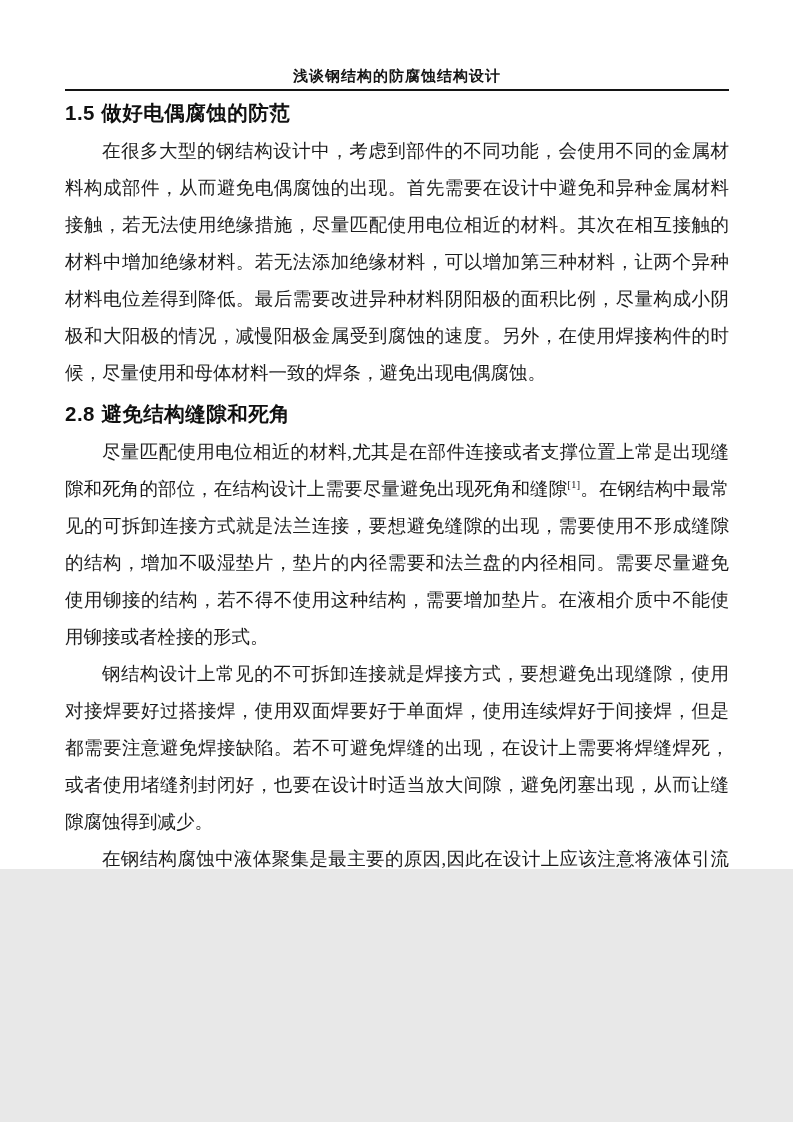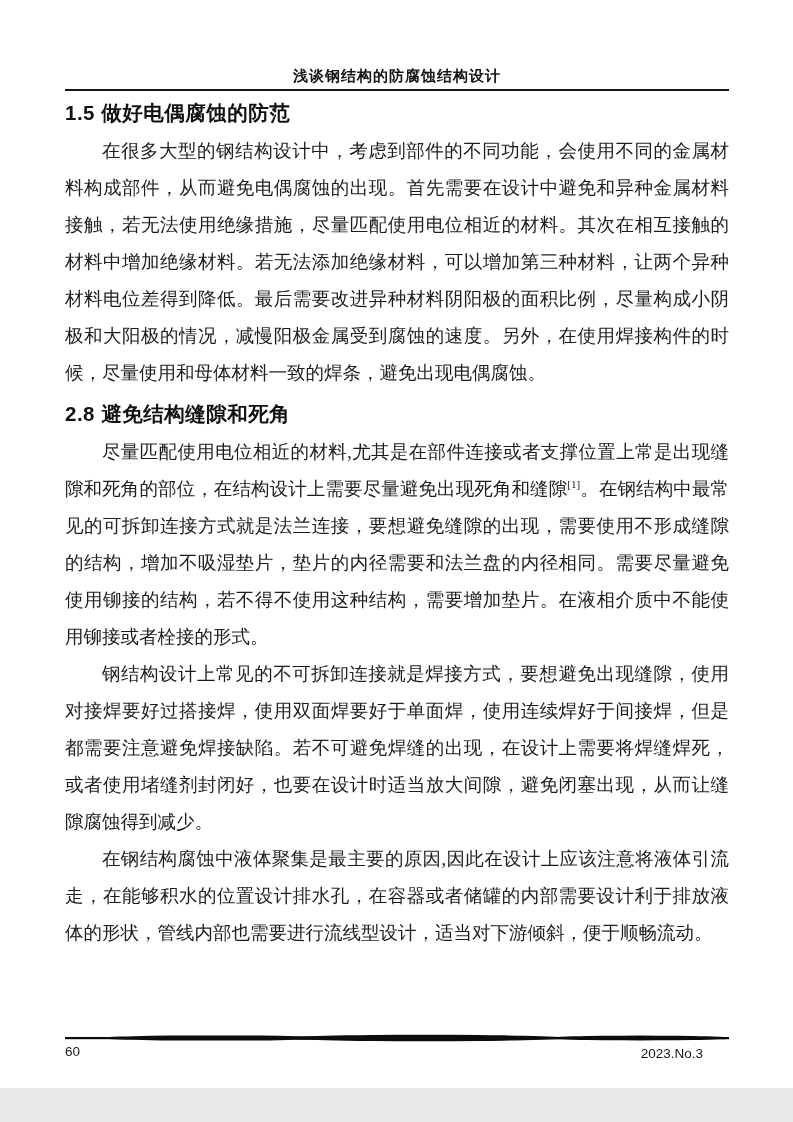--- a/index.html
+++ b/index.html
@@ -1,19 +1,19 @@
 <!DOCTYPE html>
 <html><head>
 <meta charset="utf-8">
 <style>
   * { margin: 0; padding: 0; box-sizing: border-box; }
   html, body { background: #e8e8e8; }
   .page {
     width: 793px;
-    height: 1088px;
+    height: 869px;
     background: #ffffff;
     position: relative;
     margin: 0 auto;
     color: #1b1b1b;
     font-family: "Liberation Serif", "DejaVu Serif", serif;
     overflow: hidden;
   }
   .content {
     position: absolute;
     left: 65px;

